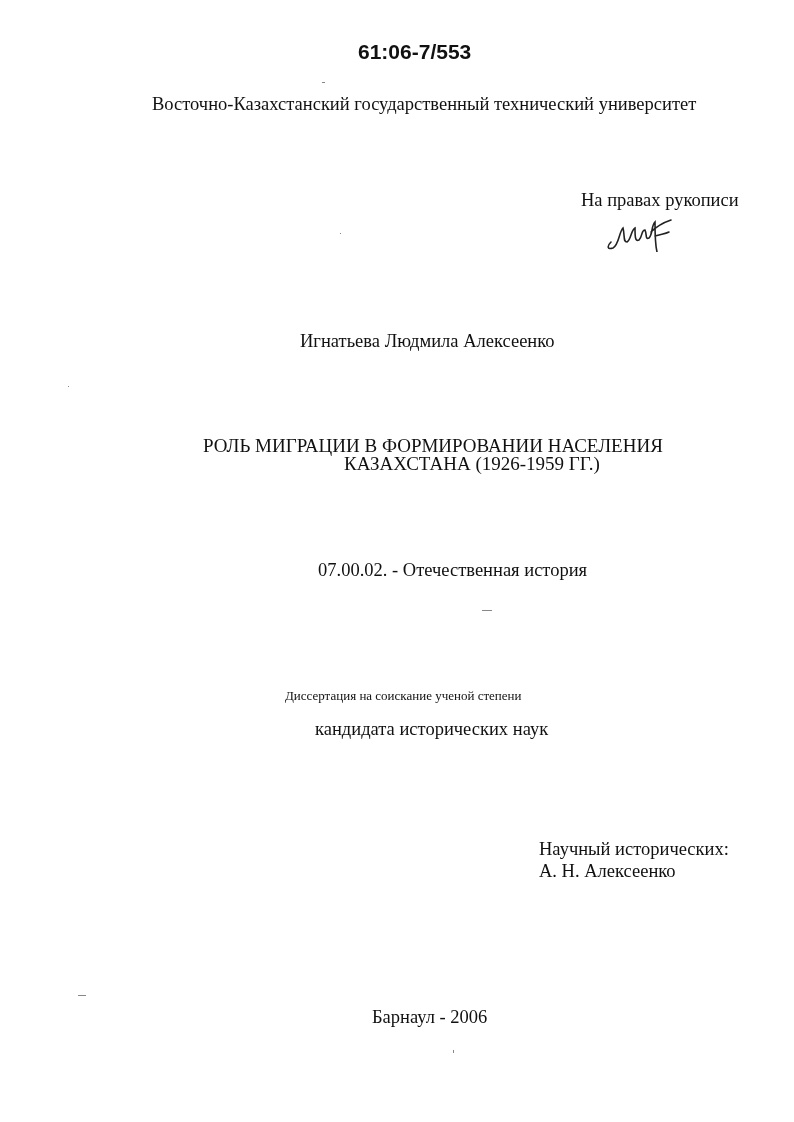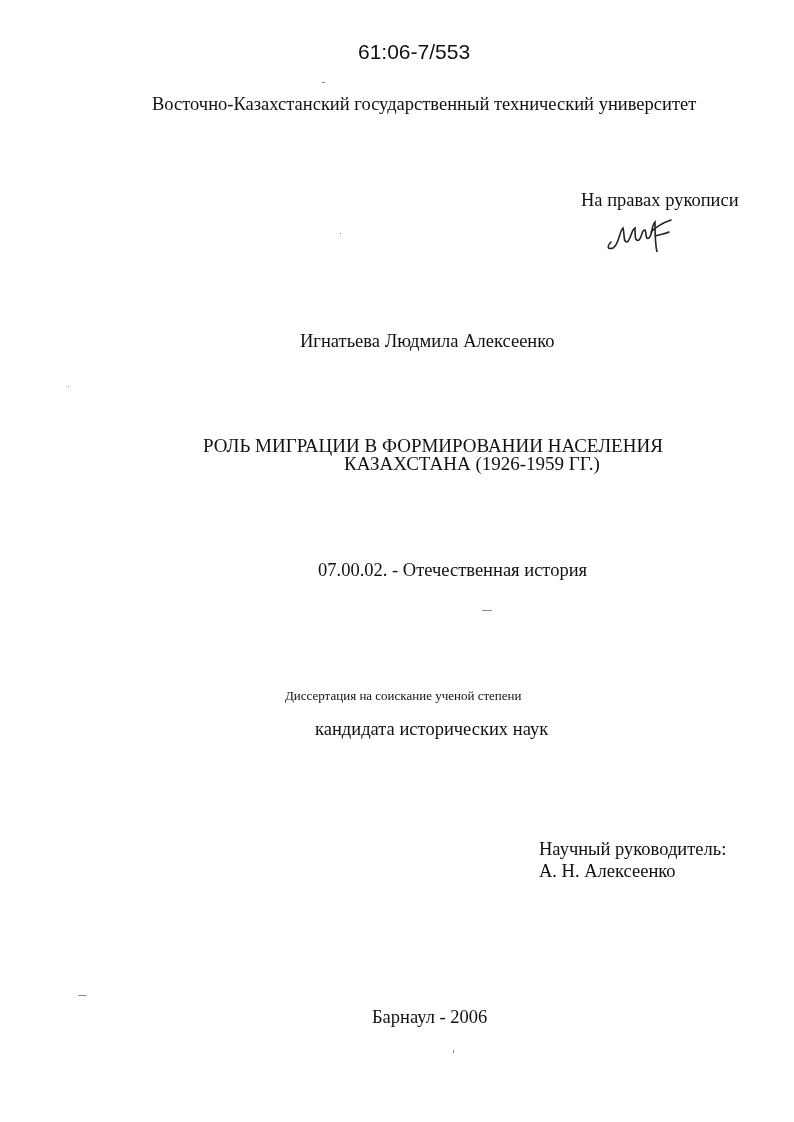--- a/index.html
+++ b/index.html
@@ -4,21 +4,21 @@
   <style>
     html, body { margin: 0; padding: 0; }
     body {
       width: 794px; height: 1122px; background: #ffffff; position: relative;
       overflow: hidden; color: #111;
       font-family: "Liberation Serif", serif;
     }
     .abs { position: absolute; white-space: nowrap; }
     .code {
       left: 358px; top: 40px; font-family: "Liberation Sans", sans-serif;
-      font-weight: normal; font-size: 21px; color: #111;
+      font-weight: bold; font-size: 21px; color: #111;
     }
     .univ { left: 152px; top: 94px; font-size: 18.5px; }
     .rights { left: 581px; top: 190px; font-size: 18.5px; font-weight: normal; }
     .signature { left: 605px; top: 212px; width: 70px; height: 40px; }
     .author { left: 300px; top: 331px; font-size: 18.5px; }
     .title { left: 0; width: 794px; text-align: center; font-size: 19px; }
     .title1 { top: 435px; left: 203px; width: auto; text-align: left; }
     .title2 { top: 453px; left: 300px; width: auto; text-align: left; margin-left: 44px; }
     .spec { left: 318px; top: 560px; font-size: 18.5px; }
     .diss1 { left: 285px; top: 688px; font-size: 13px; }
@@ -44,21 +44,21 @@
 
 <div class="abs title title1">РОЛЬ МИГРАЦИИ В ФОРМИРОВАНИИ НАСЕЛЕНИЯ</div>
 <div class="abs title title2">КАЗАХСТАНА (1926-1959 ГГ.)</div>
 
 <div class="abs spec">07.00.02. - Отечественная история</div>
 
 <div class="abs diss1">Диссертация на соискание ученой степени</div>
 <div class="abs diss2">кандидата исторических наук</div>
 
 <div class="abs sup">
-  <div>Научный руководитель:</div>
+  <div>Научный исторических:</div>
   <div>А. Н. Алексеенко</div>
 </div>
 
 <div class="abs city">Барнаул - 2006</div>
 
 <div class="speck" style="left:322px;top:82px;width:3px;"></div>
 <div class="speck" style="left:340px;top:233px;"></div>
 <div class="speck" style="left:68px;top:386px;"></div>
 <div class="speck" style="left:482px;top:610px;width:10px;"></div>
 <div class="speck" style="left:78px;top:995px;width:8px;"></div>

